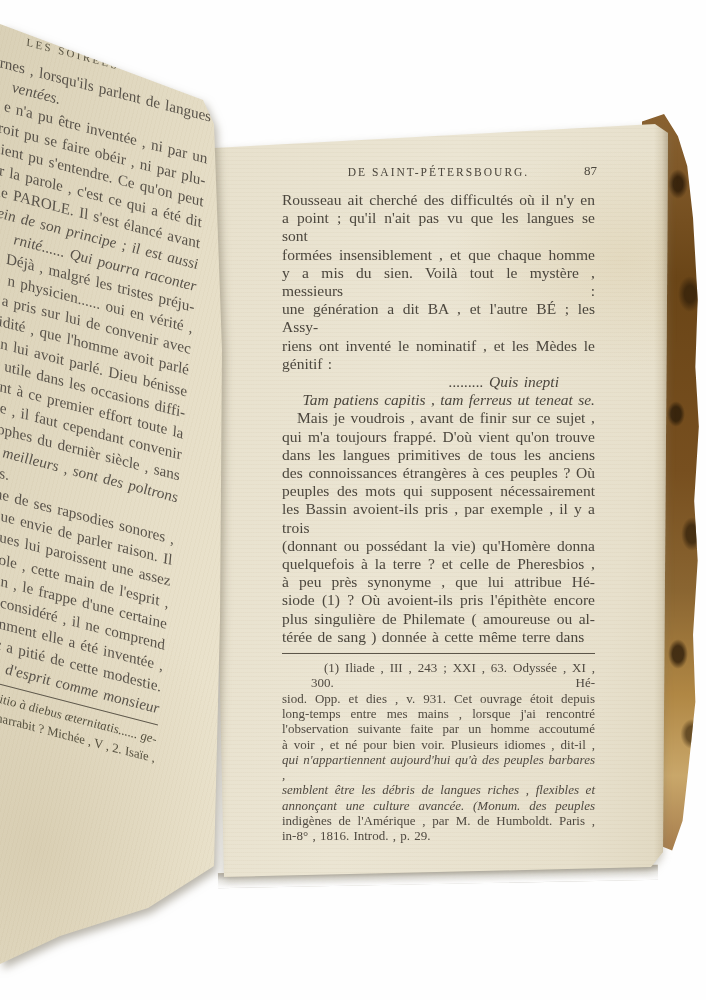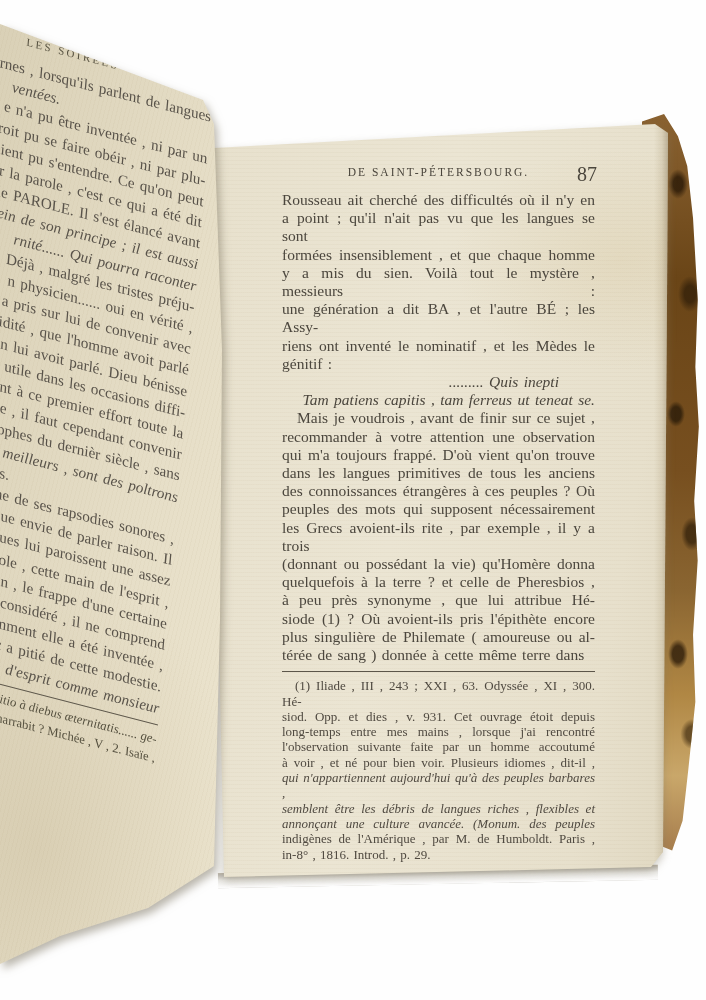--- a/index.html
+++ b/index.html
@@ -31,31 +31,31 @@
       linear-gradient(to right,rgba(85,70,45,.42) 0,rgba(120,105,75,.2) 16px,rgba(150,135,105,.09) 32px,rgba(0,0,0,0) 50px),
       linear-gradient(to right,rgba(0,0,0,0) calc(100% - 52px),rgba(150,130,90,.18) calc(100% - 44px),rgba(120,100,65,.4) calc(100% - 38px)),
       linear-gradient(to bottom,rgba(140,125,90,.45) 0 2px,rgba(200,190,160,.22) 4px,rgba(0,0,0,0) 10px),
       radial-gradient(240px 160px at 620px 260px,rgba(190,160,90,.12),rgba(0,0,0,0) 70%),
       repeating-linear-gradient(to bottom,rgba(160,140,100,.05) 0 1px,rgba(0,0,0,0) 1px 4px),
       linear-gradient(100deg,#ddd5bf 0%,#e7e0cc 22%,#ebe5d3 55%,#e7e0cc 82%,#ddd4bc 100%);}
 
   .rp-content{position:absolute;left:282px;top:166px;width:313px;color:#4b463d;}
   .running-head{position:relative;height:16px;margin-bottom:9px;}
   .rh-title{position:absolute;left:0;right:0;text-align:center;font-size:11.5px;letter-spacing:2px;color:#49443b;}
-  .rh-num{position:absolute;right:-2px;top:-3px;font-size:20px;color:#4b463d;}
+  .rh-num{position:absolute;right:-2px;top:-3px;font-size:13px;color:#4b463d;}
   .ln{font-size:15.5px;line-height:18.2px;text-align:justify;text-align-last:justify;word-spacing:1.5px;white-space:normal;}
   .e{text-align-last:left;}
   .n{text-indent:15px;}
   .verse .ln{font-style:italic;text-align-last:right;}
   .verse .v1{padding-right:36px;}
   .i{font-style:italic;}
   .fn-rule{width:100%;border-top:1px solid #5c564a;margin:7px 0 6px 0;height:0;}
   .footnote .fln{font-size:13px;line-height:15.3px;text-align:justify;text-align-last:justify;color:#4f4940;word-spacing:1px;}
   .footnote .e{text-align-last:left;}
-  .footnote .n{text-indent:13px;}
+  .footnote .n{text-indent:13px;margin-left:29px;}
 
   
   .lp-wrap{position:absolute;inset:0;z-index:3;filter:drop-shadow(3px 5px 4px rgba(118,110,90,.5));}
   .left-page{position:absolute;left:0;top:0;width:706px;height:1000px;overflow:hidden;
     clip-path:polygon(0 24px,203px 100px,214px 124px,222px 350px,220px 620px,214px 866px,148px 908px,60px 936px,0 964px);
     background:
       linear-gradient(to right,rgba(0,0,0,0) 88%,rgba(200,185,145,.3) 95%,rgba(252,248,236,.85) 98.6%,rgba(140,120,80,.5) 100%),
       radial-gradient(300px 400px at 40px 850px,rgba(160,140,95,.18),rgba(0,0,0,0) 70%),
       repeating-linear-gradient(104deg,rgba(160,140,100,.05) 0 1px,rgba(0,0,0,0) 1px 4px),
       linear-gradient(104deg,#d9d0b6 0%,#e6dec7 28%,#efe8d3 58%,#f2ecd9 80%,#ebe3cb 100%);}
@@ -97,26 +97,25 @@
             <div class="ln">une génération a dit BA , et l'autre BÉ ; les Assy-</div>
             <div class="ln">riens ont inventé le nominatif , et les Mèdes le</div>
             <div class="ln e">génitif :</div>
           </div>
         <div class="verse">
             <div class="ln v1 e">......... Quis inepti</div>
             <div class="ln e">Tam patiens capitis , tam ferreus ut teneat se.</div>
           </div>
         <div class="para">
             <div class="ln n">Mais je voudrois , avant de finir sur ce sujet ,</div>
-            <div class="ln">recommander à votre attention une observation</div>
             <div class="ln">qui m'a toujours frappé. D'où vient qu'on trouve</div>
             <div class="ln">dans les langues primitives de tous les anciens</div>
             <div class="ln">des connoissances étrangères à ces peuples ? Où</div>
             <div class="ln">peuples des mots qui supposent nécessairement</div>
-            <div class="ln">les Grecs avoient-ils rite , par exemple , il y a trois</div>
+            <div class="ln">les Bassin avoient-ils pris , par exemple , il y a trois</div>
             <div class="ln">(donnant ou possédant la vie) qu'Homère donna</div>
             <div class="ln">quelquefois à la terre ? et celle de Pheresbios ,</div>
             <div class="ln">à peu près synonyme , que lui attribue Hé-</div>
             <div class="ln">siode (1) ? Où avoient-ils pris l'épithète encore</div>
             <div class="ln">plus singulière de Philemate ( amoureuse ou al-</div>
             <div class="ln e">térée de sang ) donnée à cette même terre dans</div>
           </div>
         <div class="fn-rule"></div>
         <div class="footnote">
             <div class="fln n">(1) Iliade , III , 243 ; XXI , 63. Odyssée , XI , 300. Hé-</div>

